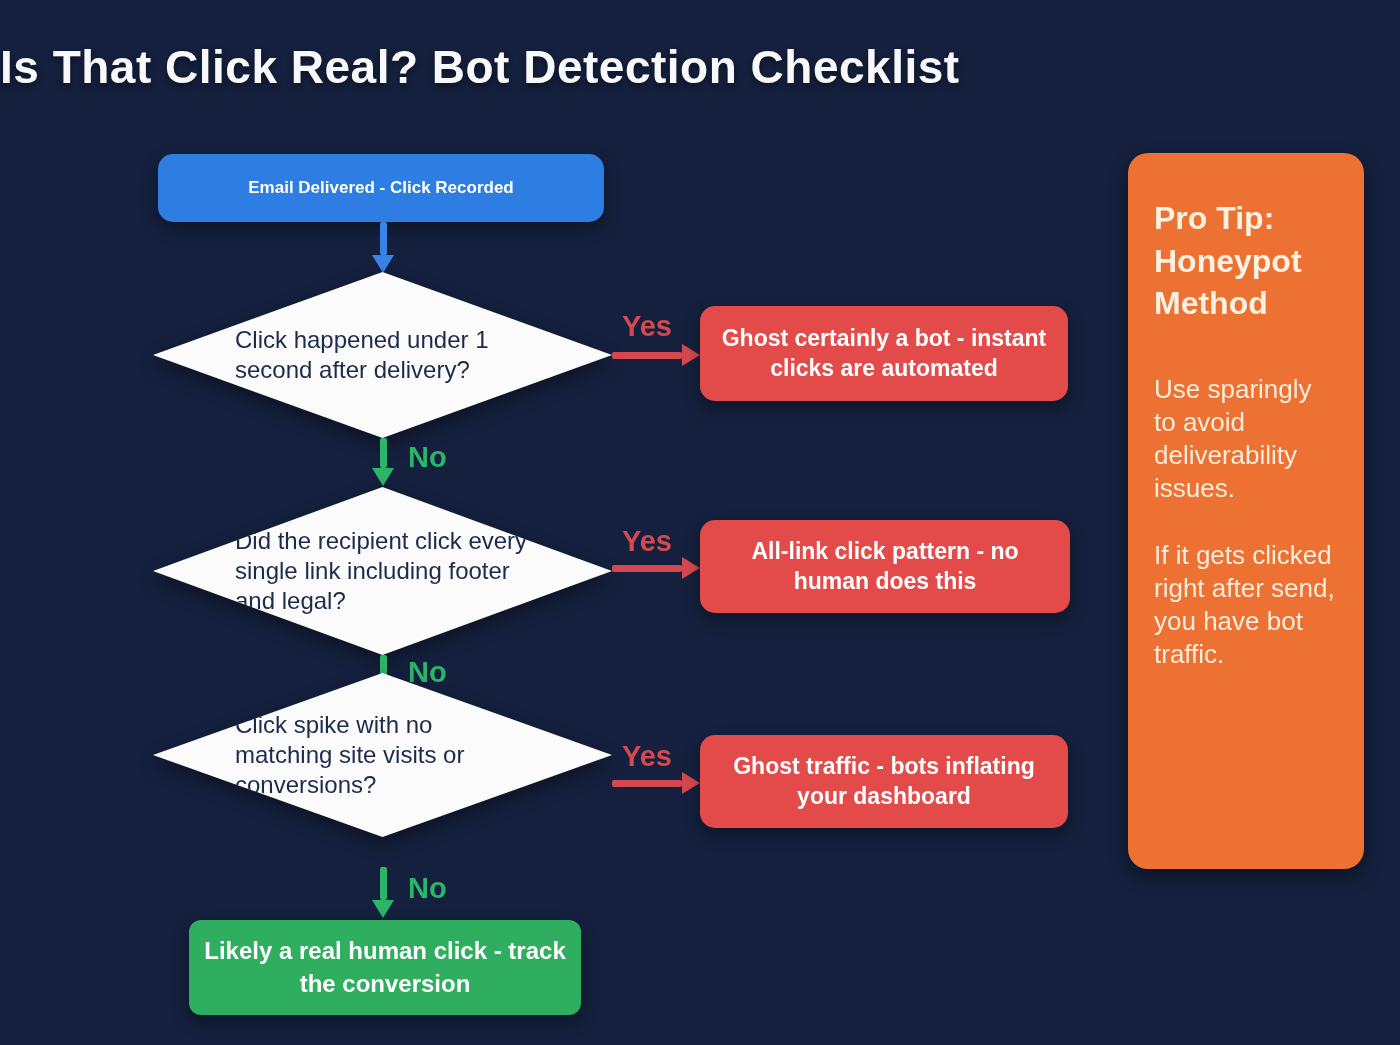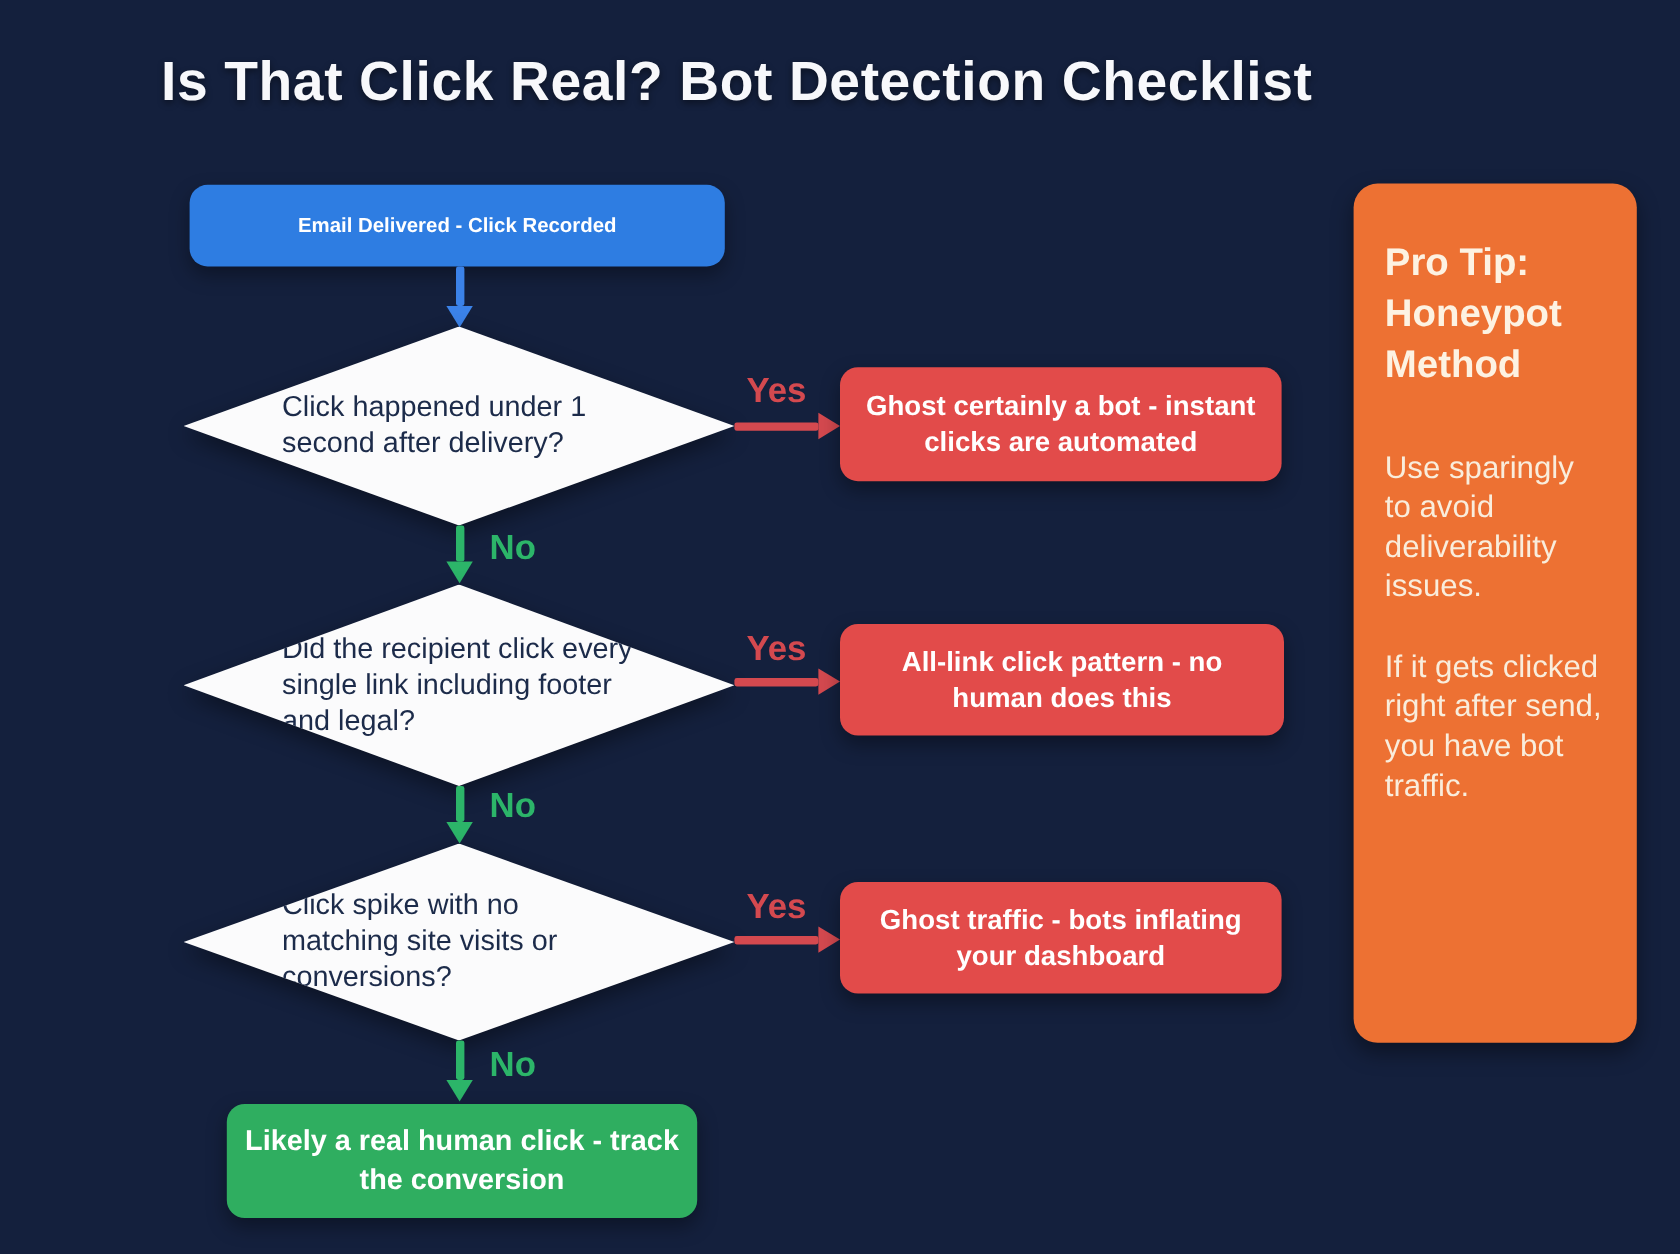--- a/index.html
+++ b/index.html
@@ -8,21 +8,21 @@
     position: relative;
     background: #14203d;
     font-family: "Liberation Sans", sans-serif;
     overflow: hidden;
   }
 
   
   .page-title {
     position: absolute;
     top: 40px; left: 0; width: 1228px;
-    text-align: center;
+    text-align: left;
     font-size: 46px;
     font-weight: bold;
     letter-spacing: 0.5px;
     color: #f7f8fb;
     text-shadow: 0 3px 6px rgba(0,0,0,0.45);
   }
 
   
   .node {
     position: absolute;
@@ -31,21 +31,21 @@
     justify-content: center;
     text-align: center;
     color: #ffffff;
     font-weight: bold;
     border-radius: 15px;
     box-shadow: 0 7px 16px rgba(0,0,0,0.35);
     padding: 0 14px;
   }
   .node-start  { background: #2e7de2; font-size: 17px; }
   .node-result { background: #e24b4a; font-size: 23px; line-height: 1.3; }
-  .node-end    { background: #2fae60; font-size: 24px; line-height: 1.35; }
+  .node-end    { background: #2fae60; font-size: 24px; line-height: 1.35; border-radius: 12px; }
 
   
   .diamond-wrap { position: absolute; filter: drop-shadow(0 7px 9px rgba(0,0,0,0.4)); }
   .diamond {
     width: 100%; height: 100%;
     background: #fbfbfc;
     clip-path: polygon(50% 0, 100% 50%, 50% 100%, 0 50%);
     display: flex; align-items: center; justify-content: center;
   }
   .diamond .q-text {
@@ -162,21 +162,21 @@
   <div class="stem"></div>
   <div class="head"></div>
 </div>
 <div class="node node-result" style="left:700px; top:520px; width:370px; height:93px;">All-link click pattern - no human does this</div>
 <div class="varrow arrow-green" style="left:372px; top:655px; height:48px;">
   <div class="stem"></div>
   <div class="head"></div>
 </div>
 <span class="branch-label no-label" style="left:408px; top:656px;">No</span>
 
-<div class="diamond-wrap" style="left:153px; top:703px; width:459px; height:164px;">
+<div class="diamond-wrap" style="left:153px; top:673px; width:459px; height:164px;">
   <div class="diamond">
     <div class="q-text">Click spike with no matching site visits or conversions?</div>
   </div>
 </div>
 <span class="branch-label yes-label" style="left:622px; top:740px;">Yes</span>
 <div class="harrow" style="left:612px; top:772px; width:88px;">
   <div class="stem"></div>
   <div class="head"></div>
 </div>
 <div class="node node-result" style="left:700px; top:735px; width:368px; height:93px;">Ghost traffic - bots inflating your dashboard</div>

